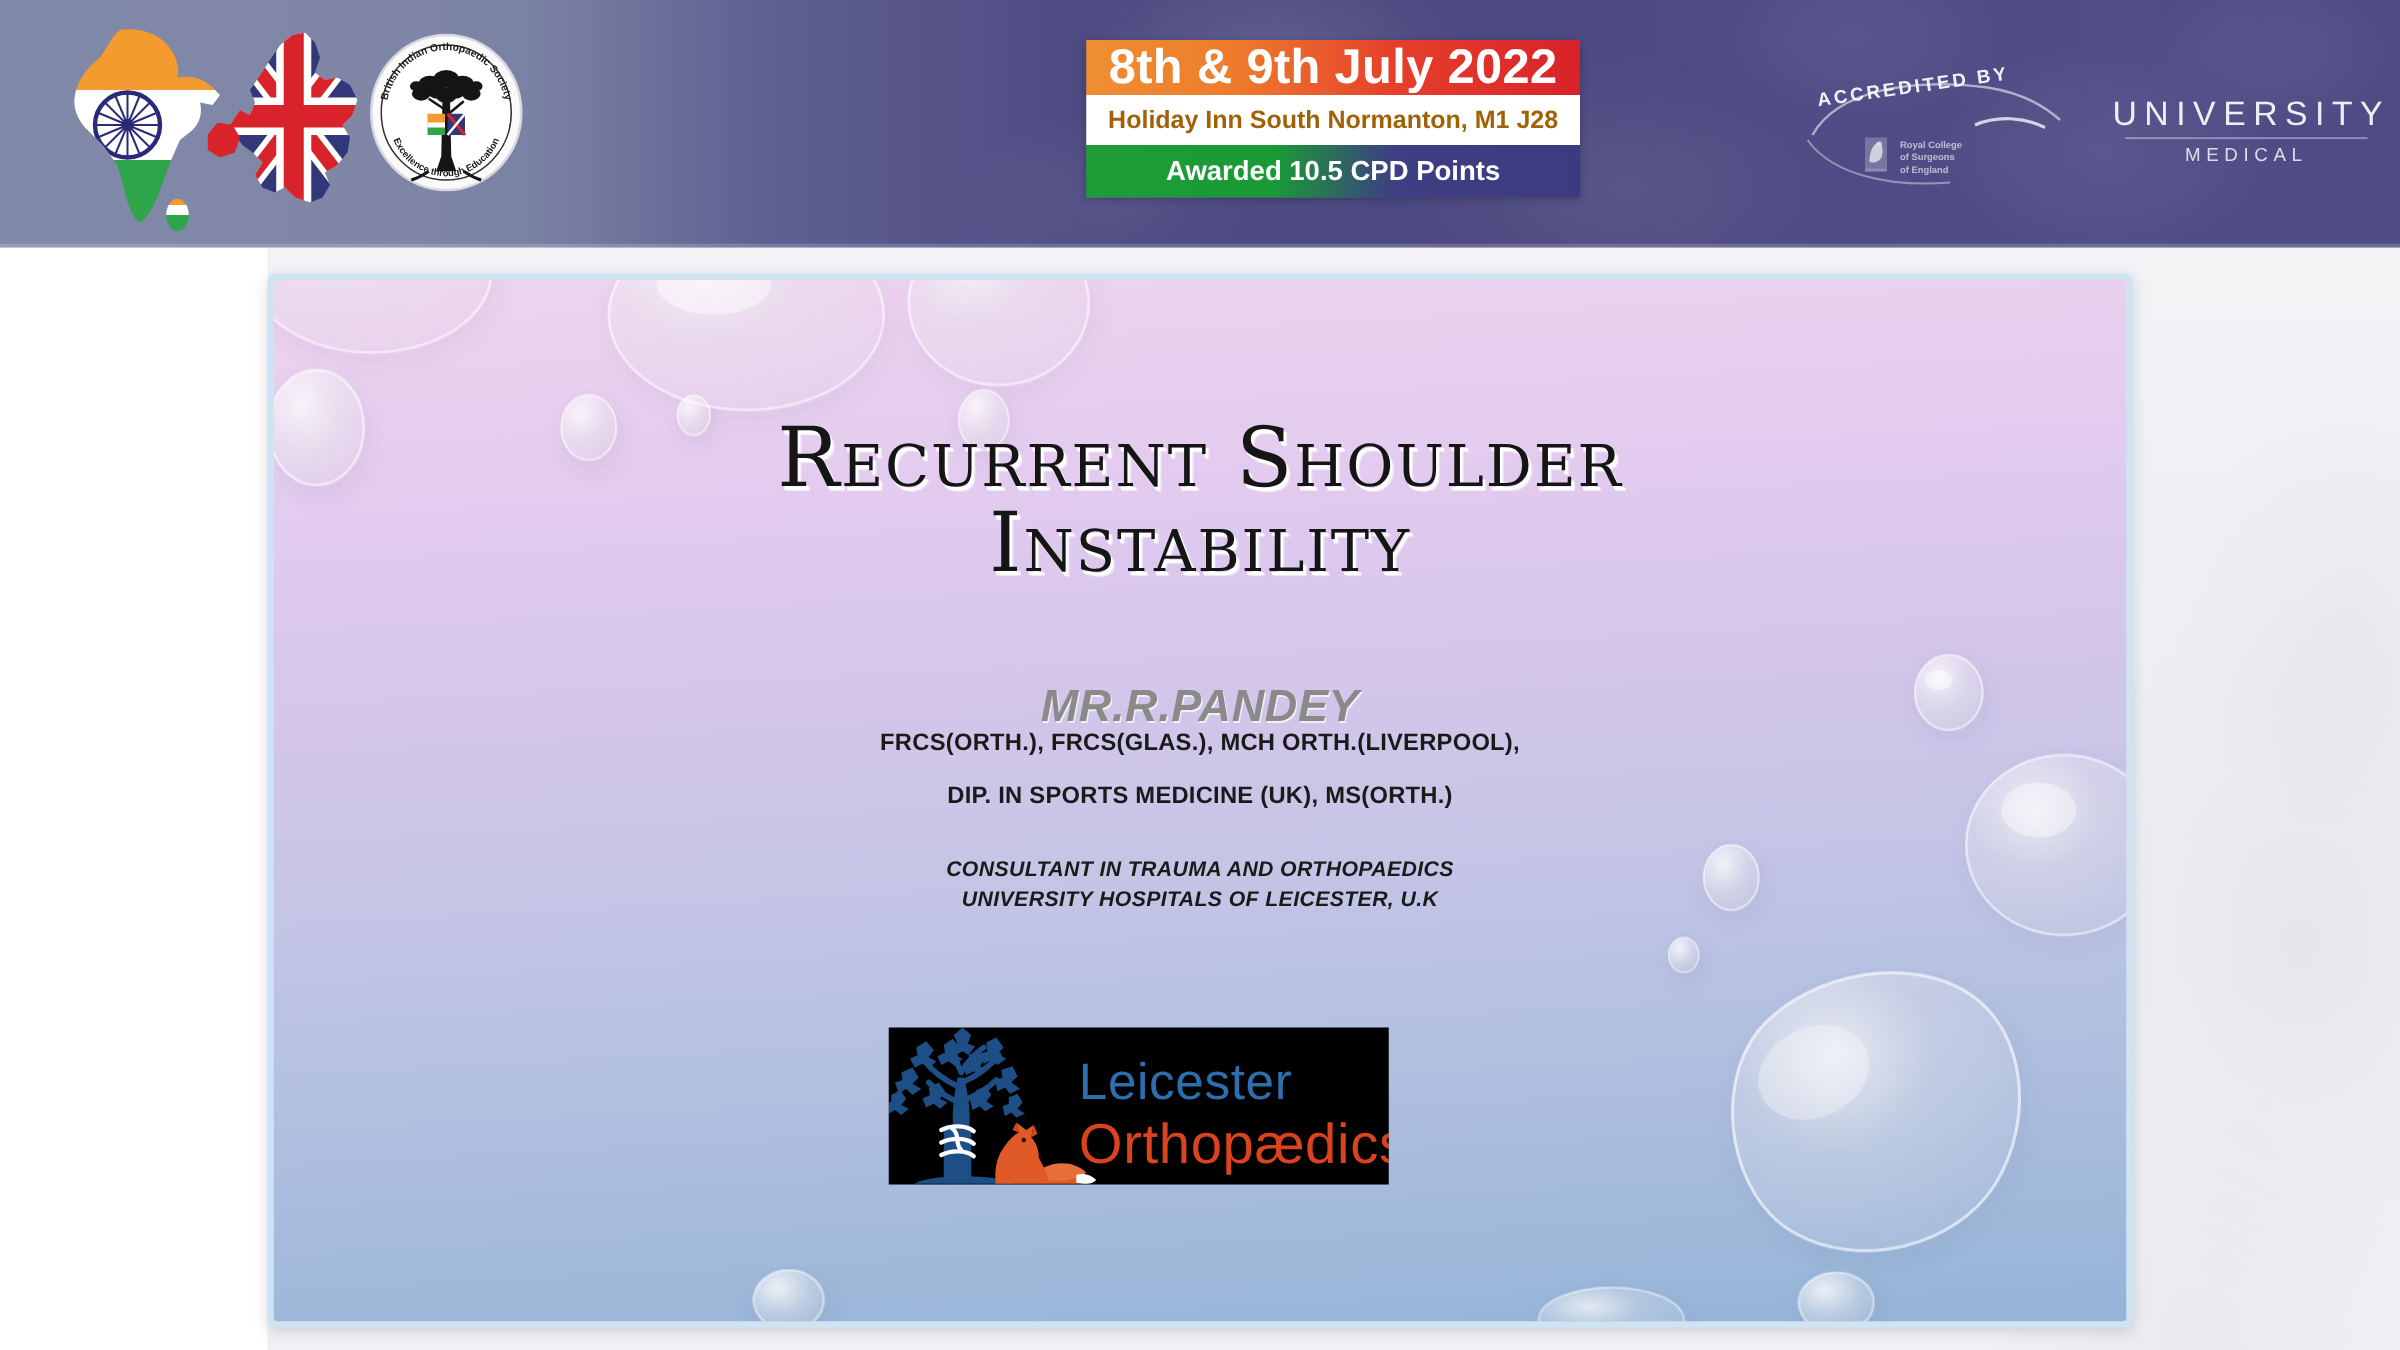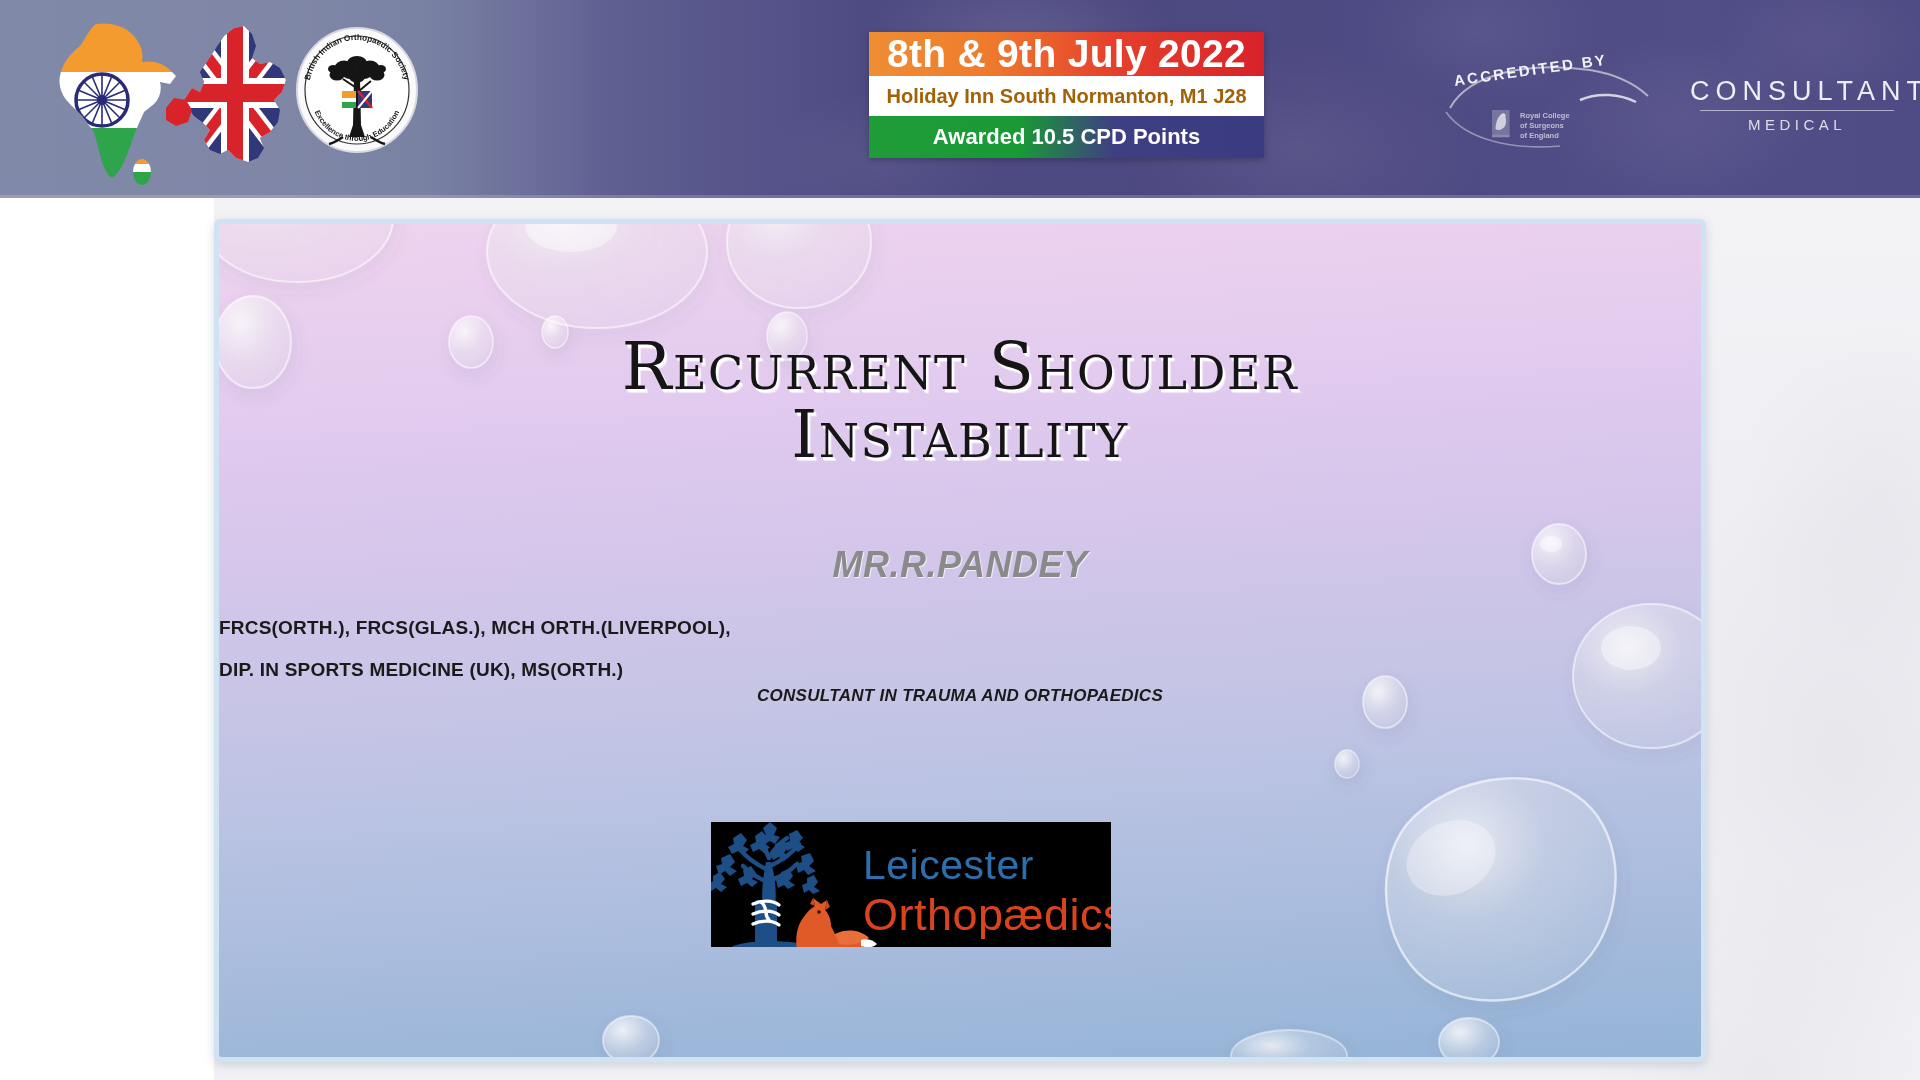--- a/index.html
+++ b/index.html
@@ -173,22 +173,22 @@
   }
   .author {
     position:absolute; left:0; top:320px; width:100%;
     text-align:center;
     font-size: 36px; font-weight: 700; font-style: italic;
     letter-spacing:0.5px;
     color:#8a8a8a;
     text-shadow: 1px 1px 0 rgba(255,255,255,0.7);
   }
   .quals {
-    position:absolute; left:0; top:393px; width:100%;
-    text-align:left; color:#1a1a1a;
+    position:absolute; left:0; top:360px; width:100%;
+    text-align:center; color:#1a1a1a;
   }
   .qual-line {
     font-size: 19px; font-weight:700; letter-spacing:0.2px;
     margin-bottom: 20px;
   }
   .affil {
     position:absolute; left:0; top:460px; width:100%;
     text-align:center; color:#1a1a1a;
   }
   .affil-line {
@@ -359,21 +359,21 @@
           <circle cx="13" cy="6" r="2.4" fill="rgba(255,255,255,0.95)"></circle>
           <path d="M0,28 L20,28 L20,31 L0,31 Z" fill="rgba(255,255,255,0.45)"></path>
         </g>
         <text x="80" y="56" font-size="7.5" font-weight="700" fill="rgba(255,255,255,0.62)" font-family="Liberation Sans, sans-serif">Royal College</text>
         <text x="80" y="66" font-size="7.5" font-weight="700" fill="rgba(255,255,255,0.62)" font-family="Liberation Sans, sans-serif">of Surgeons</text>
         <text x="80" y="76" font-size="7.5" font-weight="700" fill="rgba(255,255,255,0.62)" font-family="Liberation Sans, sans-serif">of England</text>
       </svg>
     </div>
 
     <div class="clockwork">
-      <div class="cw-main">CONSULTANT</div>
+      <div class="cw-main">UNIVERSITY</div>
       <div class="cw-rule"></div>
       <div class="cw-sub">MEDICAL</div>
     </div>
 
     <div class="header-bottom-line"></div>
   </div>
 
   <div class="slide-wrap">
     <div class="slide">
 
@@ -432,20 +432,21 @@
 
       <div class="author">MR.R.PANDEY</div>
 
       <div class="quals">
         <div class="qual-line">FRCS(ORTH.), FRCS(GLAS.), MCH ORTH.(LIVERPOOL),</div>
         <div class="qual-line">DIP. IN SPORTS MEDICINE (UK), MS(ORTH.)</div>
       </div>
 
       <div class="affil">
         <div class="affil-line">CONSULTANT IN TRAUMA AND ORTHOPAEDICS</div>
+        <div class="affil-line">UNIVERSITY HOSPITALS OF LEICESTER, U.K</div>
       </div>
 
       <div class="leic-logo">
         <svg width="400" height="143" viewBox="0 0 400 143" style="position:absolute;left:0;top:0;">
 
           <ellipse cx="60" cy="128" rx="42" ry="9" fill="#1d4f86"></ellipse>
 
           <rect x="44" y="78" width="22" height="46" rx="3" fill="#1d4f86"></rect>
 
           <path d="M55,40 C52,56 50,70 52,86 L50,124 L66,124 L64,86 C66,70 64,54 60,40 Z" fill="#1d4f86"></path>

